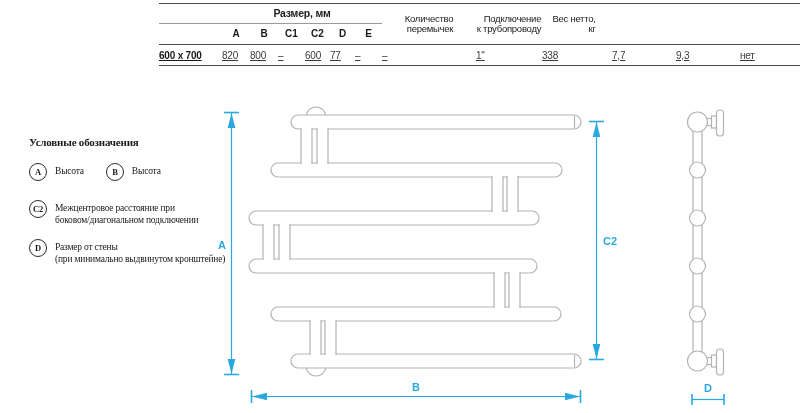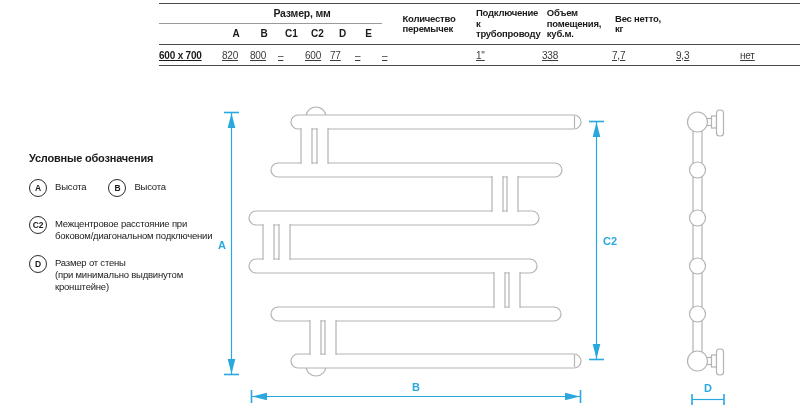--- a/index.html
+++ b/index.html
@@ -9,32 +9,32 @@
   
   .spec-table{position:absolute;left:135px;top:3px;width:661px;color:#1a1a1a;}
   .t-head{display:flex;border-top:1.6px solid #4a4a4a;border-bottom:1.6px solid #4a4a4a;}
   .col-group-sizes{width:223px;flex:0 0 auto;}
   .sg-top{display:flex;height:19px;border-bottom:1px solid #9a9a9a;}
   .sg-spacer{width:63px;flex:0 0 auto;}
   .sg-title{flex:1;text-align:center;font-weight:bold;font-size:10.5px;letter-spacing:-0.2px;line-height:19px;}
   .sg-letters{display:flex;height:20px;}
   .sg-letters .lcell{text-align:center;font-weight:bold;font-size:10px;line-height:20px;}
   .w-label{width:63px;flex:0 0 auto;}
-  .h-cell{display:flex;align-items:center;justify-content:center;text-align:left;
-    font-weight:bold;font-size:9.5px;letter-spacing:-0.25px;line-height:10.5px;white-space:pre-line;}
+  .h-cell{display:flex;align-items:center;justify-content:center;text-align:right;
+    font-weight:normal;font-size:9.5px;letter-spacing:-0.25px;line-height:10.5px;white-space:pre-line;}
   .t-row{display:flex;height:20px;border-bottom:1.6px solid #4a4a4a;align-items:center;}
   .t-row .cell{text-align:left;font-size:10px;color:#3a3a3a;letter-spacing:-0.2px;text-decoration:underline;}
   .t-row .row-label{font-weight:bold;color:#1a1a1a;}
   .cw0{width:63px;} .cw1{width:28px;} .cw2{width:28px;} .cw3{width:27px;}
   .cw4{width:25px;} .cw5{width:25px;} .cw6{width:27px;}
   .cw7{width:94px;} .cw8{width:66px;} .cw9{width:70px;}
   .cw10{width:64px;} .cw11{width:64px;} .cw12{width:80px;}
 
   
-  .legend{position:absolute;left:5px;top:152px;width:205px;color:#1a1a1a;}
+  .legend{position:absolute;left:5px;top:136px;width:205px;color:#1a1a1a;font-family:Liberation Serif, serif;}
   .legend-title{font-weight:bold;font-size:11px;letter-spacing:-0.2px;}
   .legend-row{display:flex;align-items:flex-start;margin-top:13px;}
   .legend-row.row-ab{margin-top:15px;}
   .legend-row.row-c2{margin-top:19px;}
   .sym{flex:0 0 auto;width:16px;height:16px;border:1.3px solid #2b2b2b;border-radius:50%;
     display:flex;align-items:center;justify-content:center;font-weight:bold;font-size:8.5px;
     letter-spacing:-0.3px;background:#fff;}
   .legend-text{font-size:9.5px;letter-spacing:-0.2px;line-height:12px;margin-left:8px;
     margin-top:2px;white-space:pre-line;}
   .legend-item{display:flex;align-items:flex-start;}
@@ -61,23 +61,20 @@
           <div class="lcell cw3">C1</div>
           <div class="lcell cw4">C2</div>
           <div class="lcell cw5">D</div>
           <div class="lcell cw6">E</div>
         </div>
       </div>
       <div class="h-cell cw7">Количество
 перемычек</div>
       <div class="h-cell cw8">Подключение
 к трубопроводу</div>
-      <div class="h-cell cw10">Объем
-помещения,
-куб.м.</div>
       <div class="h-cell cw11">Вес нетто,
 кг</div>
     </div>
     <div class="t-row">
       <div class="cell row-label cw0">600 x 700</div>
       <div class="cell cw1">820</div>
       <div class="cell cw2">800</div>
       <div class="cell cw3">–</div>
       <div class="cell cw4">600</div>
       <div class="cell cw5">77</div>

